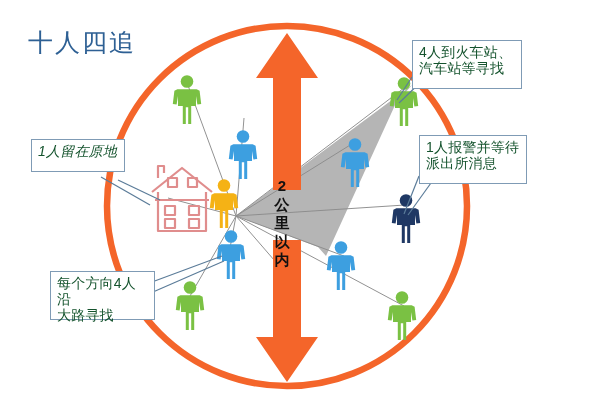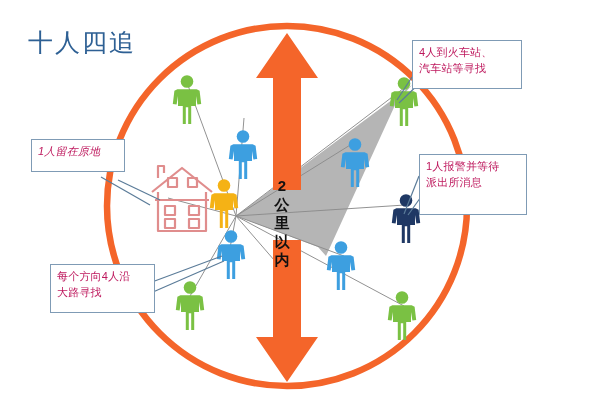--- a/index.html
+++ b/index.html
@@ -11,22 +11,22 @@
     position:relative;
   }
   #stage{position:absolute;left:0;top:0;width:600px;height:400px;}
   #svg{position:absolute;left:0;top:0;width:600px;height:400px;}
 
   .callout{
     position:absolute;
     background:#ffffff;
     border:1.4px solid #7f9bb5;
     box-sizing:border-box;
-    color:#be185d;
-    font-size:11px;
+    color:#14532d;
+    font-size:14px;
     line-height:16px;
     letter-spacing:.2px;
     padding:3px 5px 4px 6px;
     white-space:pre-line;
     z-index:40;
   }
   .title{
     position:absolute;
     left:28px; top:28px;
     font-size:25px;
@@ -150,19 +150,19 @@
     <span>里</span>
     <span>以</span>
     <span>内</span>
   </div>
 
   <div class="callout" style="left:31px;top:139px;width:94px;height:33px;font-style:italic;">1人留在原地</div>
 
   <div class="callout" style="left:412px;top:40px;width:110px;height:49px;">4人到火车站、
 汽车站等寻找</div>
 
-  <div class="callout" style="left:419px;top:154px;width:108px;height:61px;">1人报警并等待
+  <div class="callout" style="left:419px;top:135px;width:108px;height:49px;">1人报警并等待
 派出所消息</div>
 
-  <div class="callout" style="left:50px;top:264px;width:105px;height:49px;">每个方向4人沿
+  <div class="callout" style="left:50px;top:271px;width:105px;height:49px;">每个方向4人沿
 大路寻找</div>
 
 </div>
 
 </body></html>

